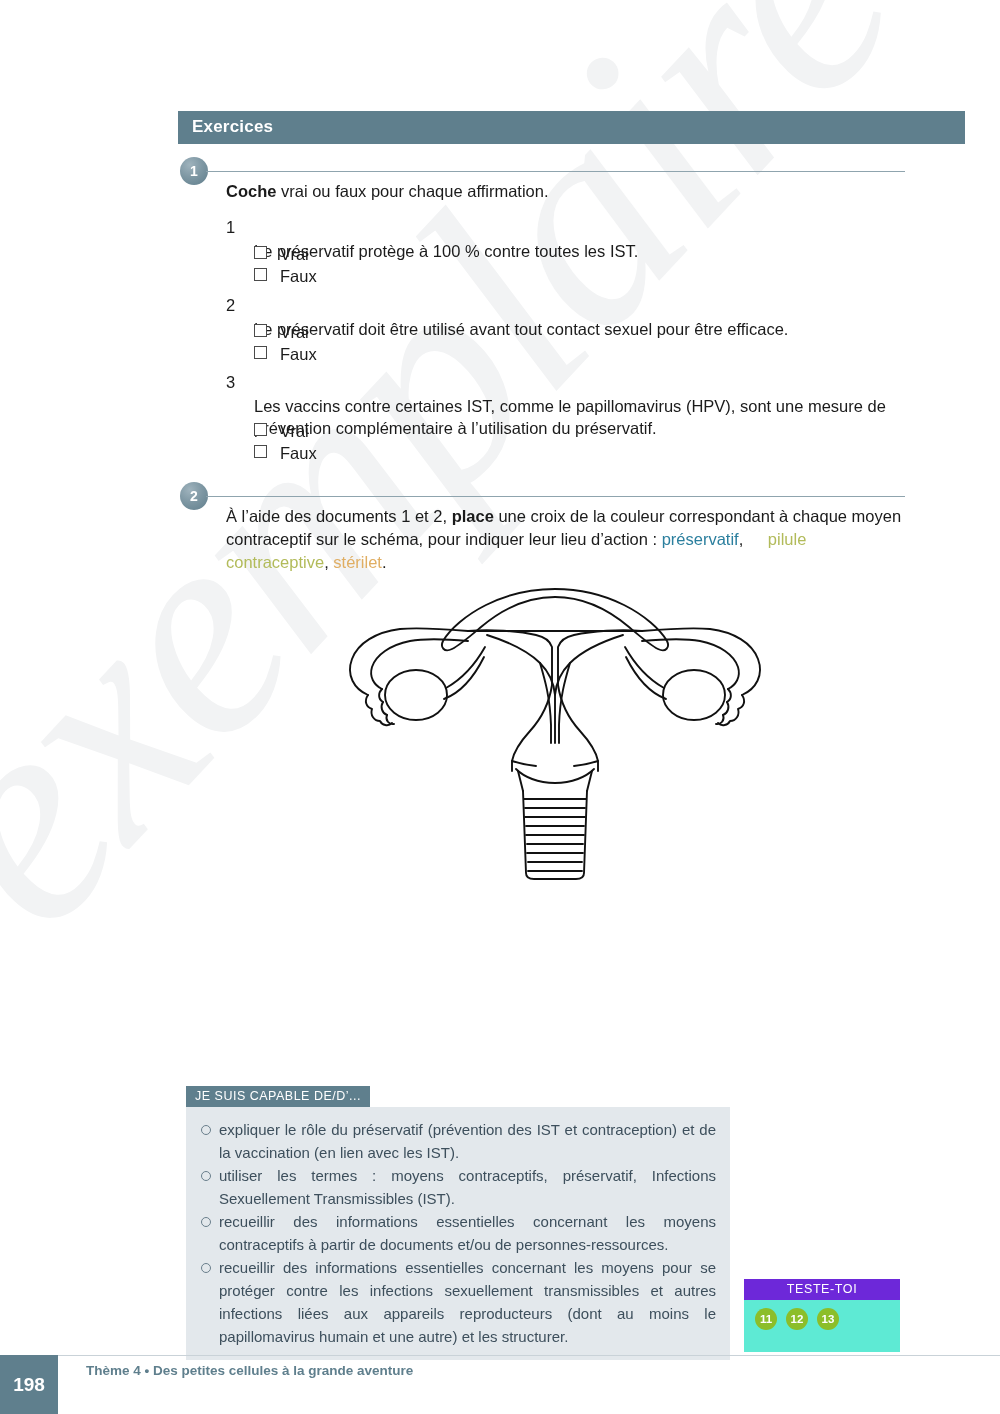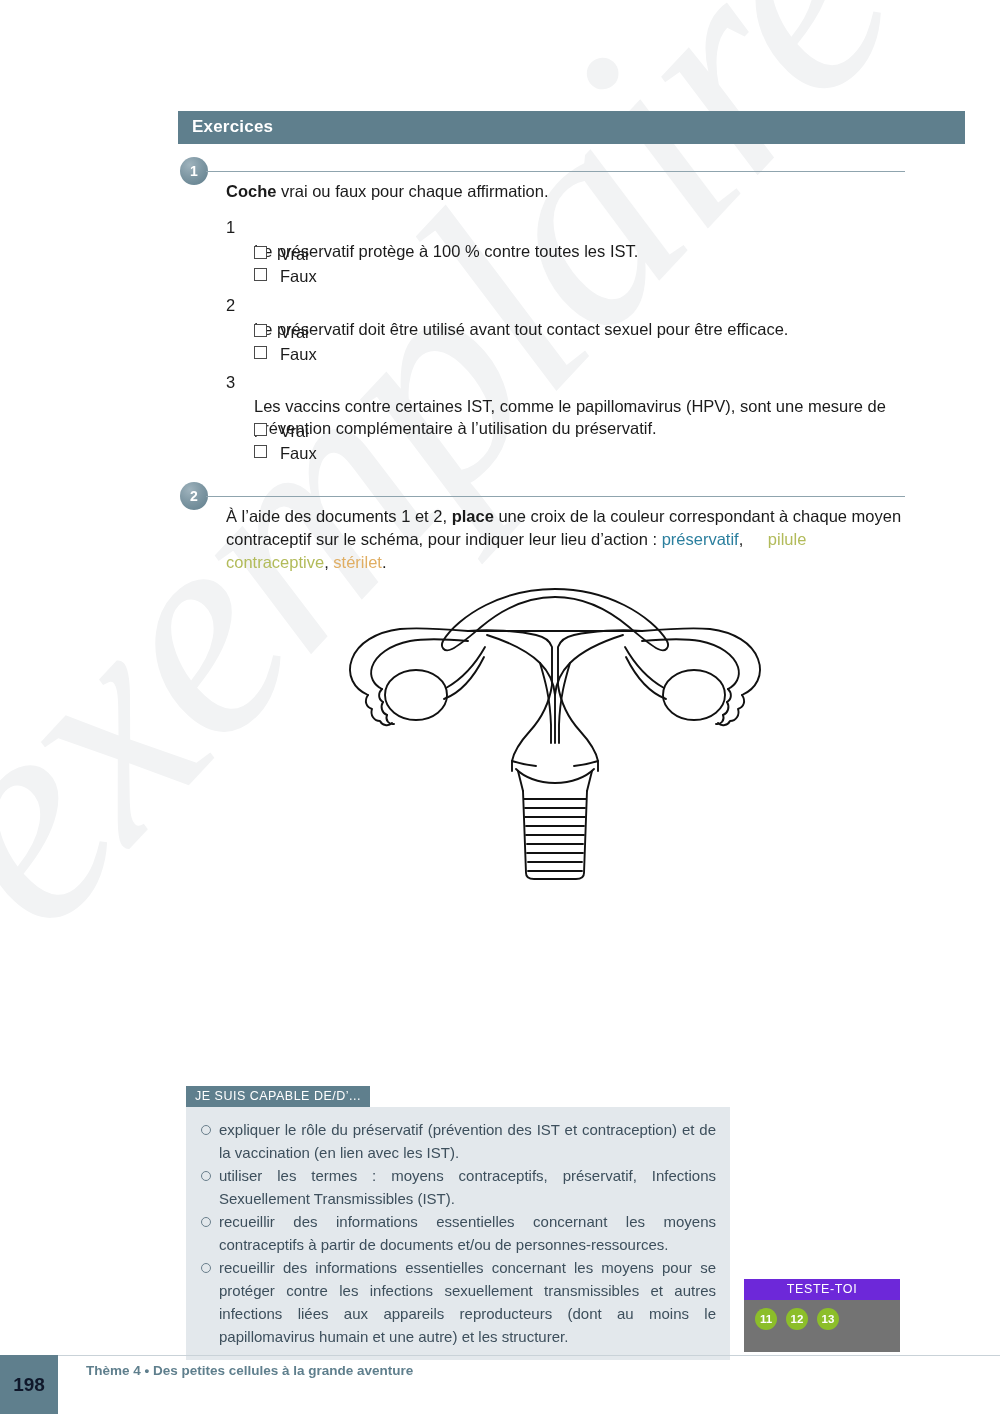--- a/index.html
+++ b/index.html
@@ -218,21 +218,21 @@
     background: #6d28d9;
     color: #ffffff;
     font-size: 12.5px;
     line-height: 21px;
     text-align: center;
     letter-spacing: 0.6px;
   }
   .teste-body {
     width: 156px;
     height: 52px;
-    background: #737373;
+    background: #5eead4;
     padding-top: 8px;
     box-sizing: border-box;
   }
   .teste-nums {
     display: flex;
     gap: 9px;
     padding-left: 11px;
   }
   .teste-num {
     width: 22px;
@@ -255,21 +255,21 @@
     height: 1px;
     background: #c9d2d8;
   }
   .footer-page {
     position: absolute;
     left: 0;
     top: 1355px;
     width: 58px;
     height: 59px;
     background: #5f7f8d;
-    color: #0f172a;
+    color: #ffffff;
     font-size: 19px;
     font-weight: bold;
     line-height: 59px;
     text-align: center;
   }
   .footer-text {
     position: absolute;
     left: 86px;
     top: 1363px;
     font-size: 13.5px;

